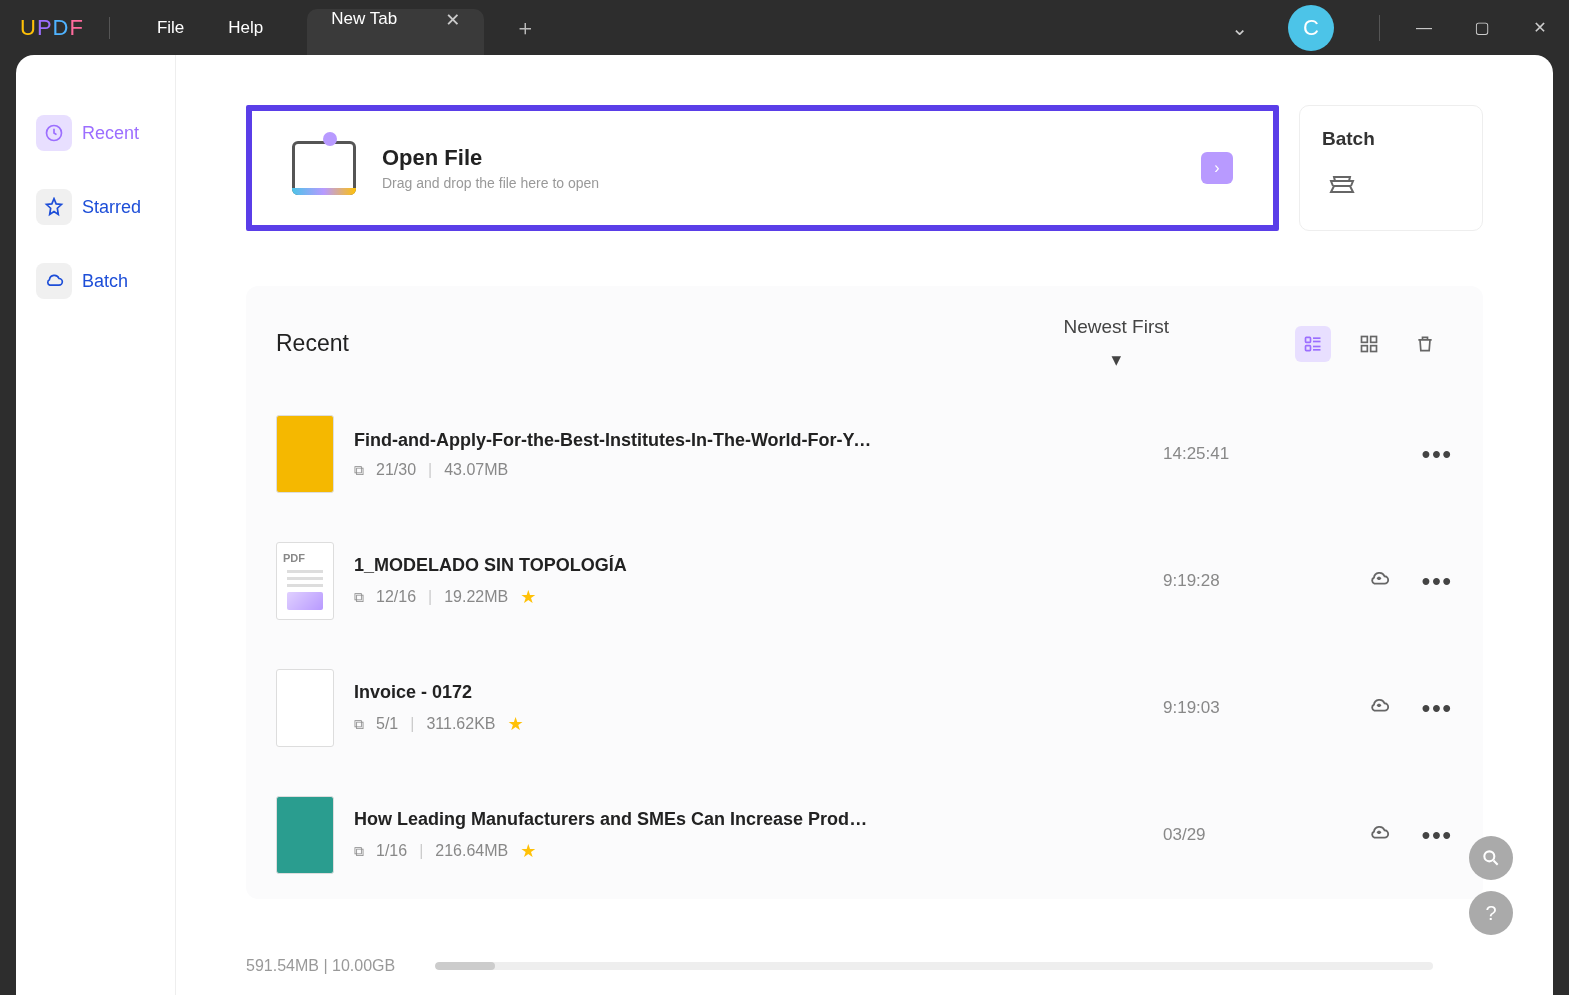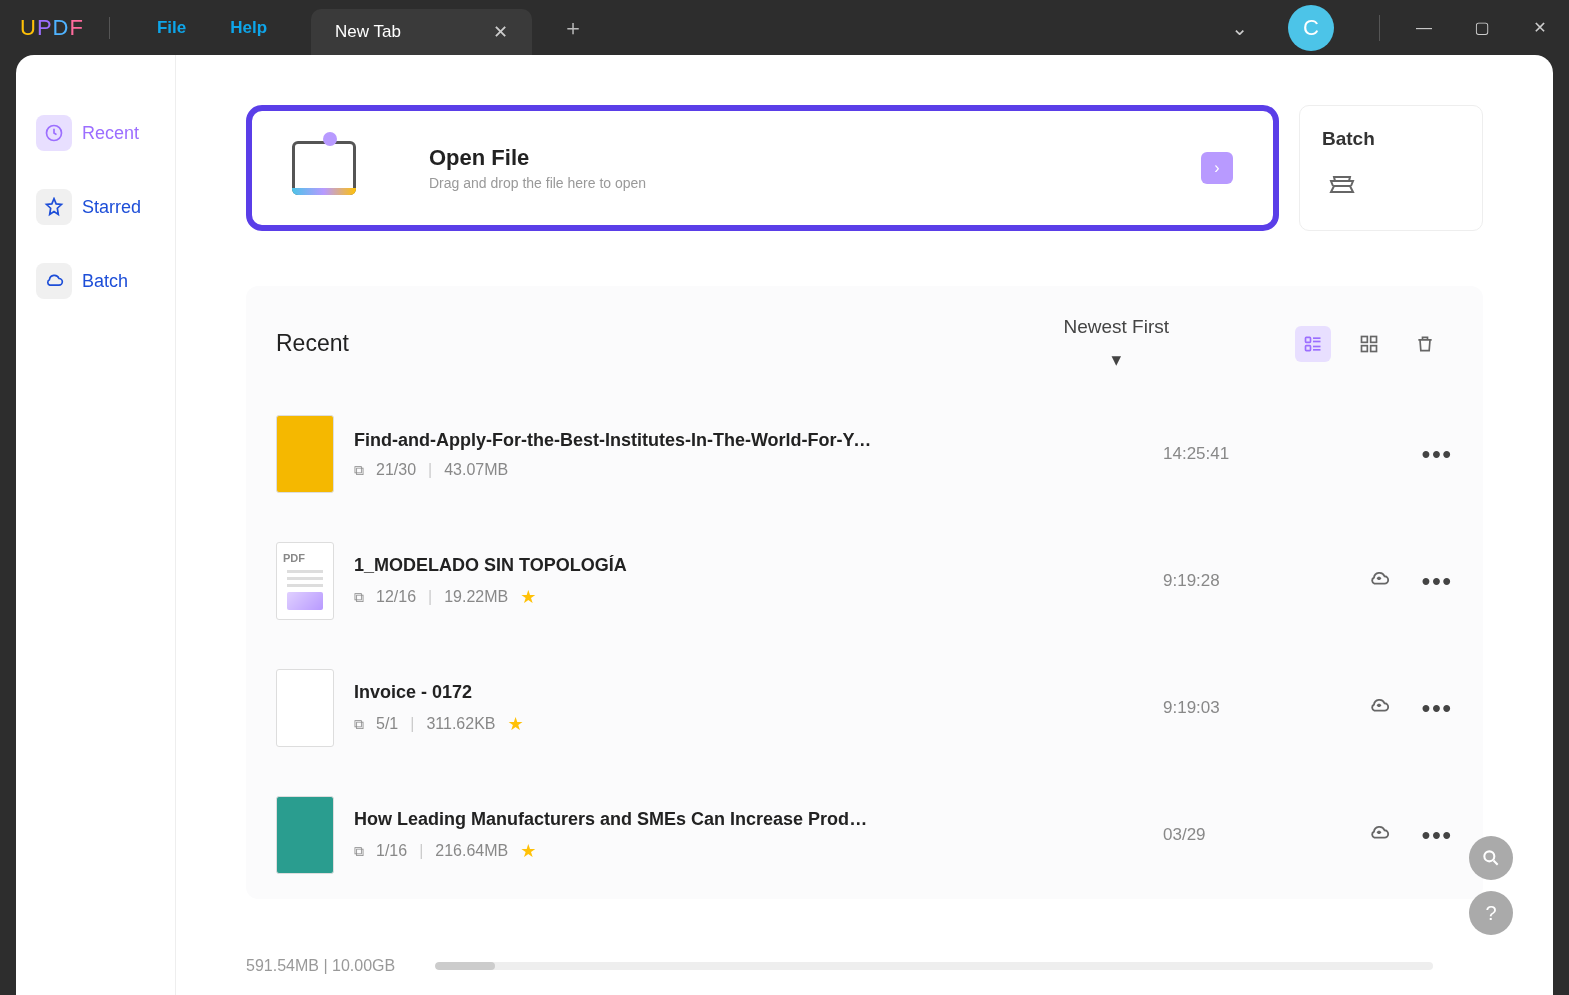--- a/index.html
+++ b/index.html
@@ -5,41 +5,41 @@
 * { box-sizing: border-box; margin: 0; padding: 0; font-family: -apple-system, BlinkMacSystemFont, "Segoe UI", Arial, sans-serif; }
 html, body { width: 1569px; height: 995px; background: #2d2d2d; overflow: hidden; }
 
 .titlebar { height: 55px; background: #2d2d2d; display: flex; align-items: center; color: #fff; }
 .logo { margin-left: 20px; font-weight: 400; font-size: 22px; letter-spacing: 1px; }
 .logo .u { color: #ffc107; }
 .logo .p { color: #9c6eff; }
 .logo .d { color: #4fb3ff; }
 .logo .f { color: #ff6b9d; }
 .vdiv { width: 1px; height: 22px; background: #555; margin: 0 25px; }
-.menu-item { color: #0ea5e9; font-size: 17px; padding: 0 22px; cursor: pointer; font-weight: bold; }
-.tab { display: flex; align-items: center; height: 46px; background: #3a3a3a; border-radius: 10px 10px 0 0; padding: 0 24px; margin-left: 22px; margin-top: 9px; gap: 92px; }
+.menu-item { color: #ffffff; font-size: 17px; padding: 0 22px; cursor: pointer; }
+.tab { display: flex; height: 46px; background: #3a3a3a; border-radius: 10px 10px 0 0; padding: 0 24px; margin-left: 22px; margin-top: 9px; gap: 48px; }
 .tab-title { color: #fff; font-size: 17px; }
 .tab-close { color: #ccc; font-size: 18px; cursor: pointer; }
 .newtab-btn { margin-left: 30px; color: #bbb; font-size: 22px; cursor: pointer; }
 .titlebar-spacer { flex: 1; }
 .chevron-down { margin-right: 40px; color: #ccc; font-size: 20px; cursor: pointer; }
 .avatar { width: 46px; height: 46px; border-radius: 50%; background: #4cc4e8; color: #fff; display: flex; align-items: center; justify-content: center; font-size: 22px; margin-right: 30px; cursor: pointer; }
 .win-btn { width: 46px; height: 36px; display: flex; align-items: center; justify-content: center; color: #ccc; font-size: 16px; cursor: pointer; margin: 0 6px; }
 .vdiv2 { width: 1px; height: 26px; background: #555; margin: 0 15px; }
 
 .workspace { position: absolute; top: 55px; left: 16px; right: 16px; bottom: 0; background: #fff; border-radius: 18px 18px 0 0; display: flex; }
 .sidebar { width: 160px; padding-top: 30px; border-right: 1px solid #eee; }
 .side-item { display: flex; align-items: center; gap: 10px; padding: 8px 20px; margin: 22px 0; cursor: pointer; font-size: 18px; color: #1d4ed8; }
 .side-item.active { color: #9c6eff; }
 .side-icon { width: 36px; height: 36px; border-radius: 8px; background: #f0f0f0; display: flex; align-items: center; justify-content: center; }
 .side-item.active .side-icon { background: #e8dfff; color: #9c6eff; }
 
 .main { flex: 1; padding: 50px 70px 0 70px; position: relative; }
 .toprow { display: flex; gap: 20px; }
-.openfile { flex: 1; border: 6px solid #5a3ee8; border-radius: 16px; background: #fff; padding: 30px 40px; display: flex; align-items: center; cursor: pointer; gap: 47px; }
+.openfile { flex: 1; border: 6px solid #5a3ee8; border-radius: 2px; background: #fff; padding: 30px 40px; display: flex; align-items: center; cursor: pointer; }
 .of-icon { width: 64px; height: 54px; border: 3px solid #555; border-radius: 6px; position: relative; margin-right: 26px; }
 .of-icon::before { content: ""; position: absolute; top: -12px; left: 28px; width: 14px; height: 14px; background: #b89aff; border-radius: 50%; }
 .of-icon::after { content: ""; position: absolute; bottom: -3px; left: -3px; right: -3px; height: 7px; background: linear-gradient(90deg, #4cc4e8 0%, #b89aff 50%, #ffc107 100%); border-radius: 0 0 6px 6px; }
 .of-text h3 { font-size: 22px; font-weight: 600; color: #222; margin-bottom: 4px; }
 .of-text p { font-size: 14px; color: #999; }
 .of-arrow { margin-left: auto; width: 32px; height: 32px; background: #b89aff; border-radius: 6px; display: flex; align-items: center; justify-content: center; color: #fff; font-size: 16px; }
 .batch { width: 184px; background: #fff; border: 1px solid #eee; border-radius: 10px; padding: 22px; cursor: pointer; }
 .batch h4 { font-size: 19px; font-weight: 600; color: #333; margin-bottom: 15px; }
 .batch-icon { width: 40px; height: 36px; display: flex; align-items: center; justify-content: center; color: #666; font-size: 28px; }
 

